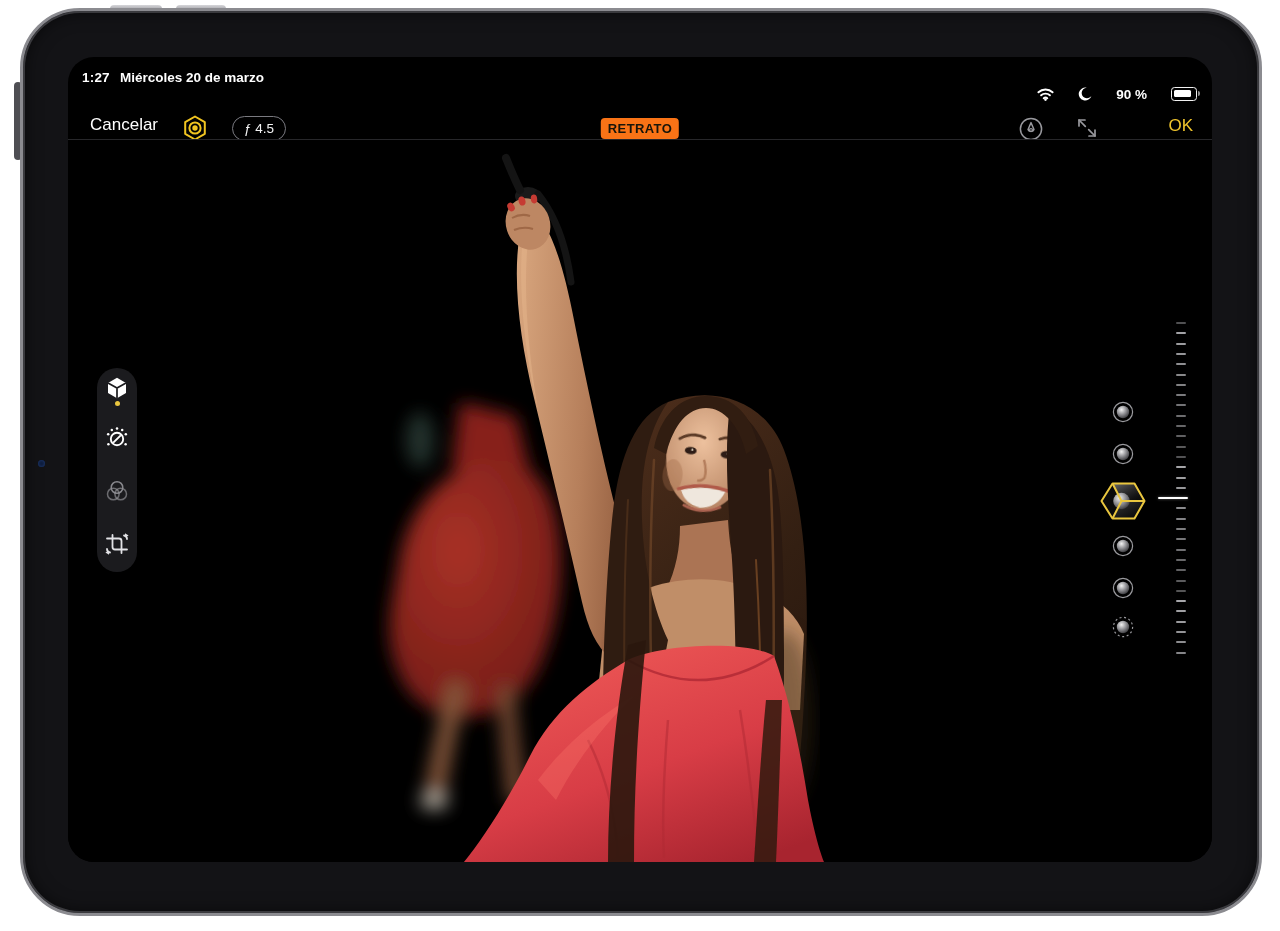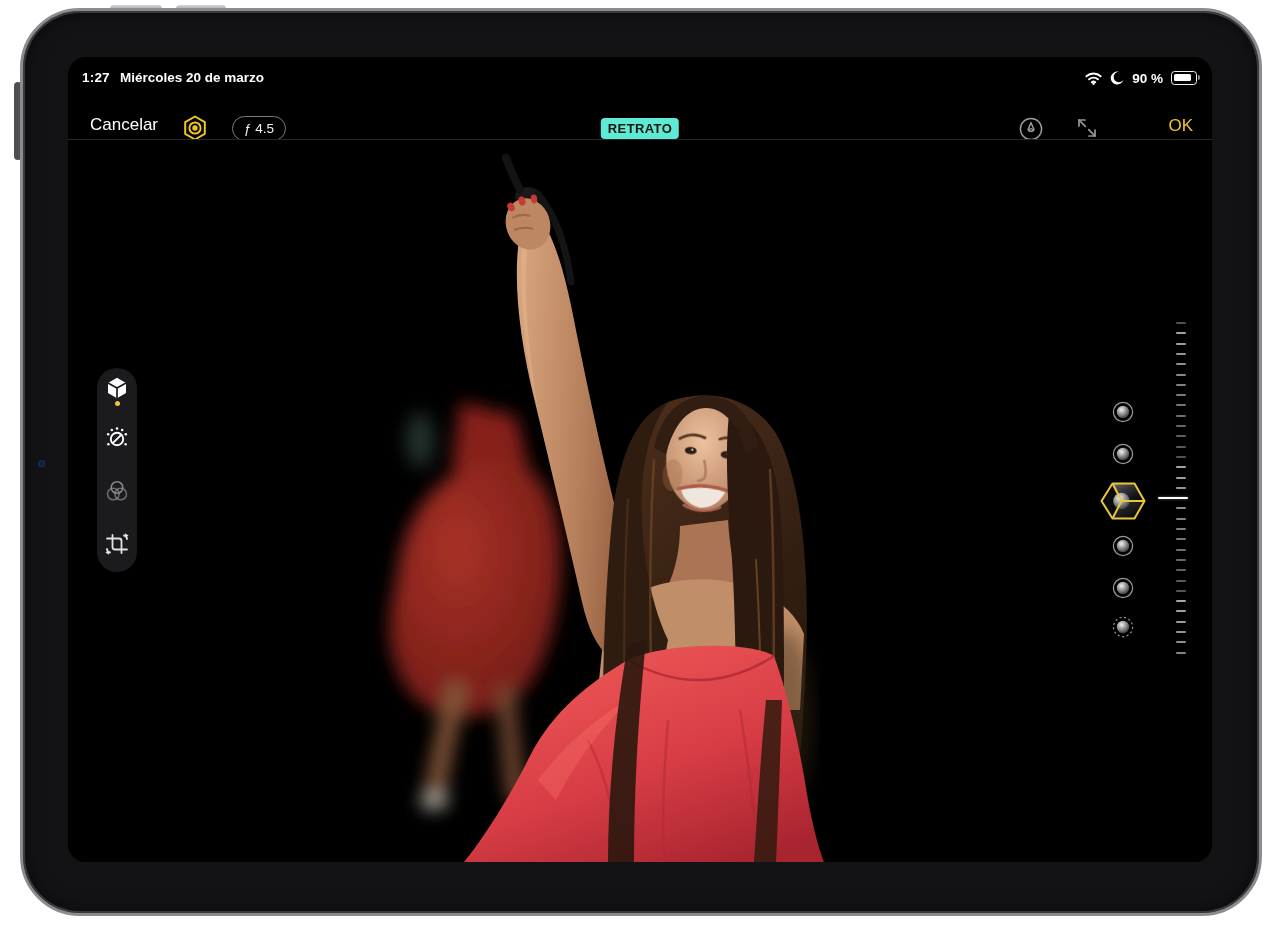--- a/index.html
+++ b/index.html
@@ -1,34 +1,34 @@
 <!DOCTYPE html>
 <html><head>
 <meta charset="utf-8">
 <style>
   html,body{margin:0;padding:0;}
   body{width:1280px;height:931px;background:#fff;font-family:"Liberation Sans",sans-serif;overflow:hidden;position:relative;}
   .hwbtn{position:absolute;background:linear-gradient(#d6d6da,#737378);border-radius:4px;}
   .device{position:absolute;left:20px;top:8px;width:1236px;height:902px;background:#131316;border:3px solid #8b8b90;border-radius:60px;box-shadow:inset 0 0 0 2px #3a3a3e, inset 0 0 18px rgba(0,0,0,.65);}
   .cam{position:absolute;left:15px;top:449px;width:7px;height:7px;border-radius:50%;background:#0d1c3c;box-shadow:0 0 3px #24407a inset;}
-  .screen{position:absolute;left:45px;top:46px;width:1144px;height:805px;background:#000;border-radius:18px;overflow:hidden;}
+  .screen{position:absolute;left:45px;top:46px;width:1144px;height:805px;background:#000;border-radius:26px;overflow:hidden;}
   
   .statusbar{position:absolute;top:12px;left:0;right:0;height:18px;color:#fff;font-size:13.5px;font-weight:600;}
   .sb-time{position:absolute;left:14px;top:1px;letter-spacing:.2px;}
   .sb-date{position:absolute;left:52px;top:1px;}
-  .sb-right{position:absolute;right:15px;top:0;display:flex;align-items:center;gap:8px;height:18px;}
+  .sb-right{position:absolute;right:15px;top:16px;display:flex;align-items:center;gap:24px;height:18px;}
   .batt{position:relative;width:24px;height:12px;border:1px solid rgba(255,255,255,.95);border-radius:3.5px;}
   .batt-fill{position:absolute;left:1.5px;top:1.5px;height:7px;background:#fff;border-radius:1.5px;}
   .batt-nub{position:absolute;right:-3.5px;top:3px;width:2px;height:4.5px;background:rgba(255,255,255,.55);border-radius:0 2px 2px 0;}
   
   .toolbar{position:absolute;top:48px;left:0;right:0;height:48px;}
   .tb-cancel{position:absolute;left:22px;top:10px;background:none;border:none;color:#fff;font-size:17px;font-family:inherit;padding:0;}
   .tb-hex{position:absolute;left:112px;top:9px;width:30px;height:30px;background:none;border:none;padding:0;}
   .tb-aperture{position:absolute;left:164px;top:11px;height:25px;padding:0 11px;background:none;border:1.5px solid #7a7a80;border-radius:13px;color:#f4f4f5;font-size:13.5px;font-family:inherit;display:flex;align-items:center;}
-  .tb-mode{position:absolute;left:50%;top:13px;transform:translateX(-50%);background:#5eead4;color:#18150a;font-size:13px;font-weight:600;letter-spacing:.4px;padding:3px 7px 3px;border-radius:4px;border:none;font-family:inherit;}
+  .tb-mode{position:absolute;left:50%;top:13px;transform:translateX(-50%);background:#f97316;color:#18150a;font-size:13px;font-weight:600;letter-spacing:.4px;padding:3px 7px 3px;border-radius:4px;border:none;font-family:inherit;}
   .tb-ic{position:absolute;top:10px;width:28px;height:28px;background:none;border:none;padding:2px;}
   .tb-ok{position:absolute;right:19px;top:11px;background:none;border:none;color:#EFC42C;font-size:17px;font-family:inherit;padding:0;margin-left:20px;}
   .divider{position:absolute;top:82px;left:0;width:100%;height:1px;background:#27272a;}
   .photo{position:absolute;top:83px;left:0;width:1144px;height:722px;}
   
   .rail{position:absolute;left:29px;top:311px;width:40px;height:204px;background:#1b1b1e;border-radius:20px;}
   .tool{position:absolute;left:29px;width:40px;height:36px;background:none;border:none;padding:0;display:flex;align-items:center;justify-content:center;}
   .edit-dot{position:absolute;left:46.5px;top:344px;width:5px;height:5px;border-radius:50%;background:#E9C63F;}
   
   .light-opt{position:absolute;}

